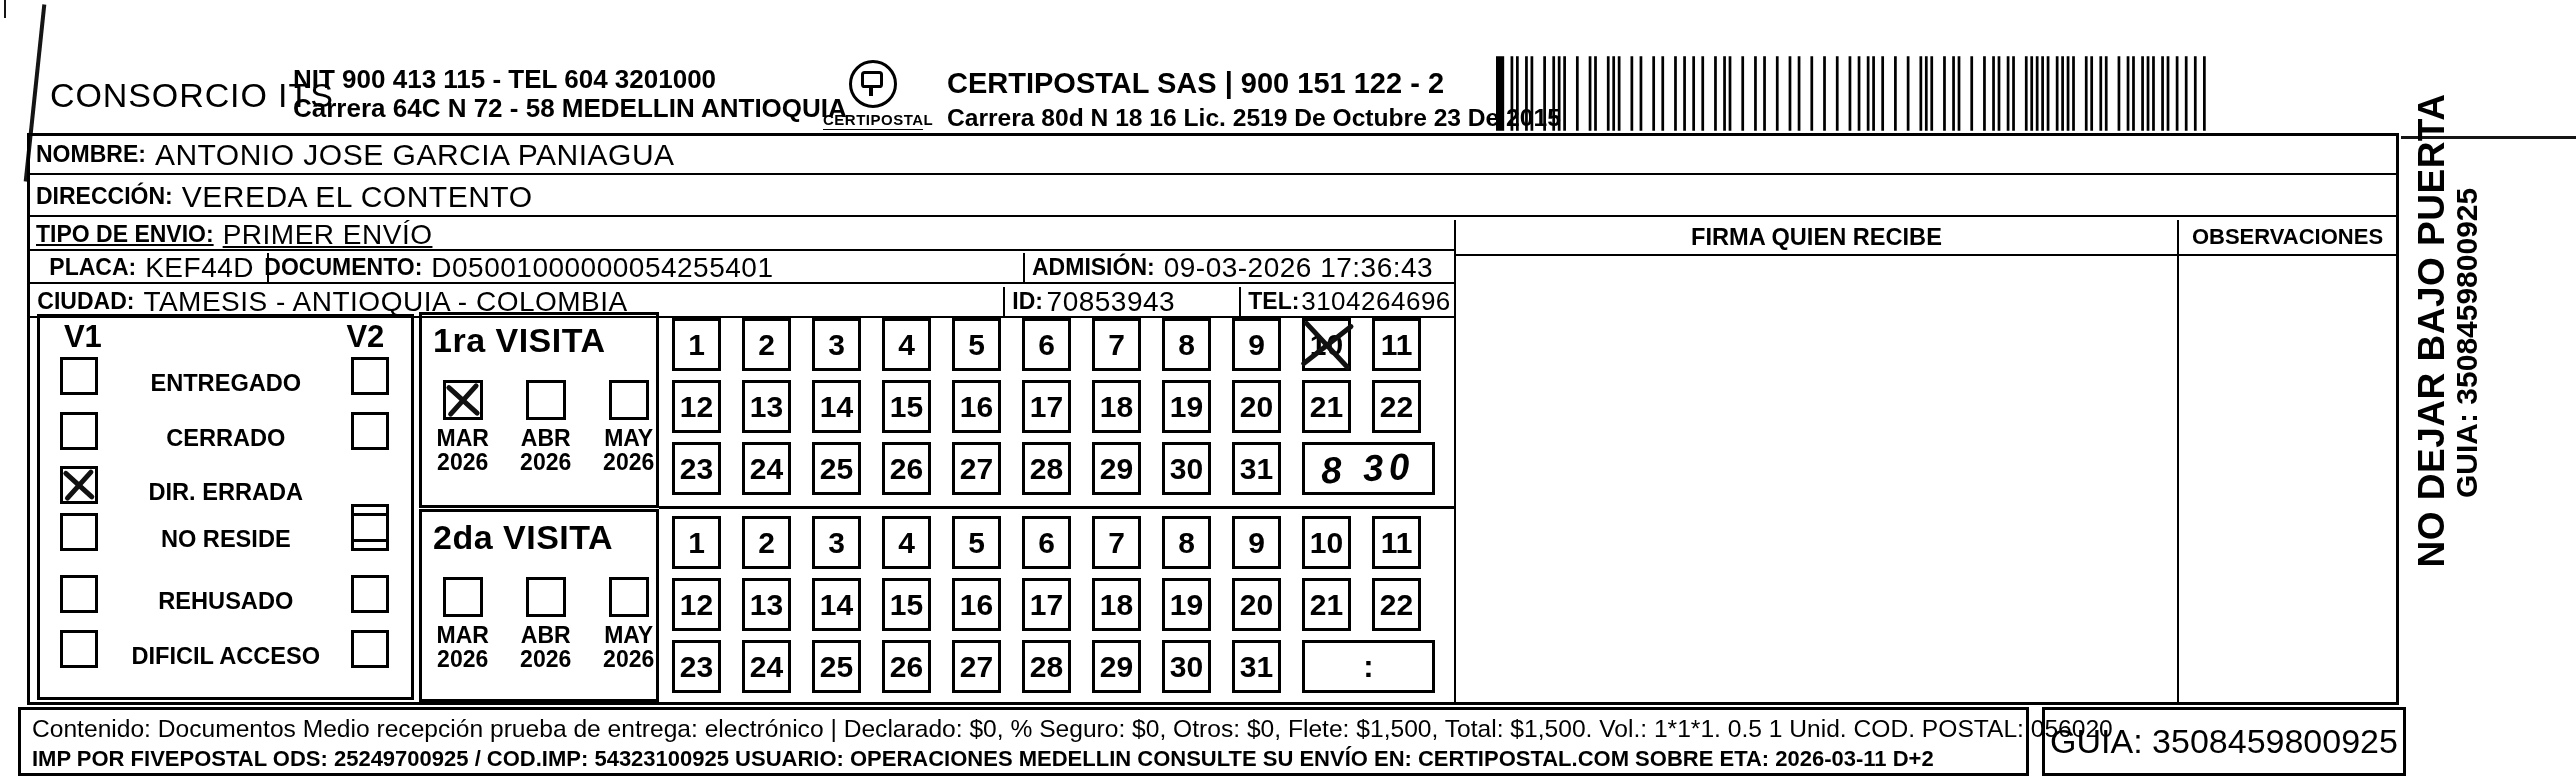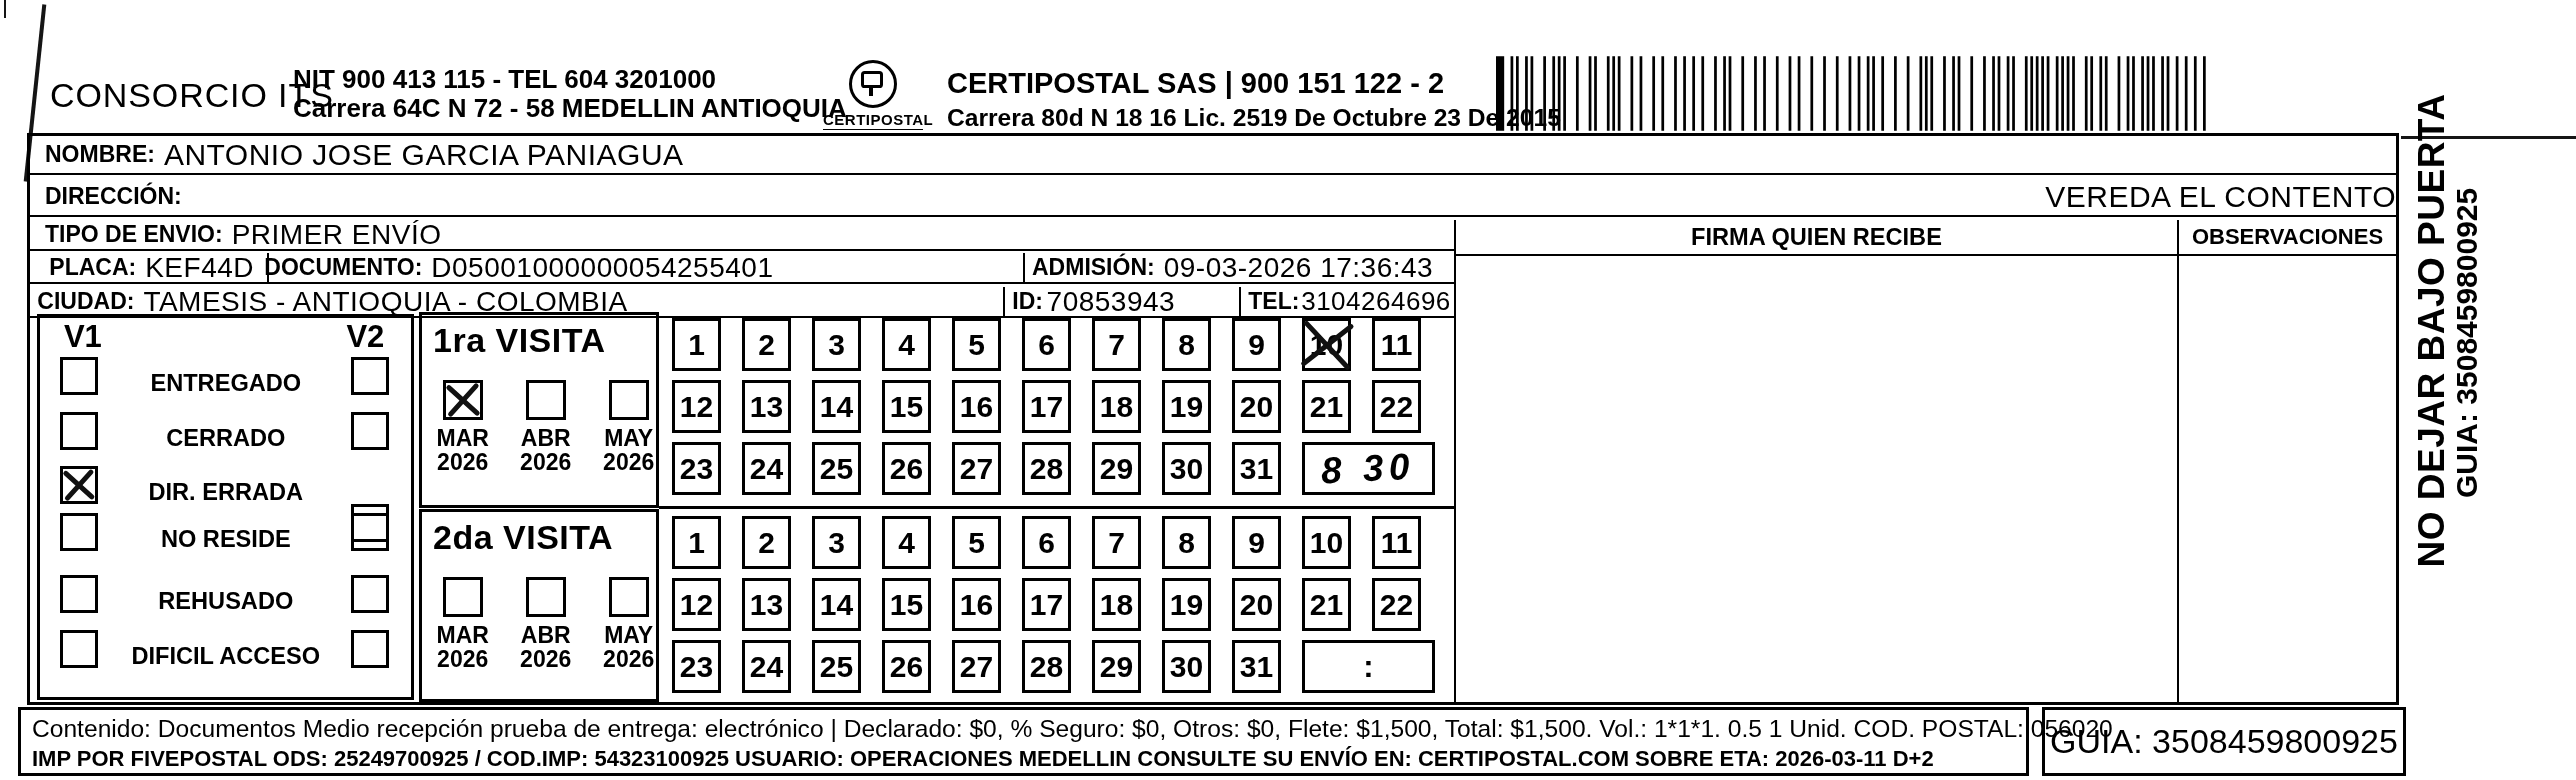--- a/index.html
+++ b/index.html
@@ -15,21 +15,21 @@
   .certi-title{font-size:29px;font-weight:700;}
   .certi-addr{font-size:24.6px;font-weight:700;margin-top:3.6px;}
   .logo-wrap{width:100px;text-align:center;}
   .logo-circle{width:42px;height:42px;border:3.6px solid #000;border-radius:50%;margin:0 auto;position:relative;}
   .logo-circle::before{content:"";position:absolute;left:9px;top:8.2px;width:16.4px;height:11px;border:3.6px solid #000;border-radius:3.6px;}
   .logo-circle::after{content:"";position:absolute;left:17.3px;top:22px;width:3.6px;height:11px;background:#000;}
   .logo-caption{font-size:15px;font-weight:700;letter-spacing:0.5px;margin-top:2.7px;border-bottom:1.8px solid #000;padding-bottom:0.9px;}
 
   
   .form{left:27px;top:133px;width:2366px;height:566px;border:3.6px solid #000;}
-  .row{position:absolute;display:flex;align-items:center;padding-left:15px;box-sizing:border-box;border-bottom:2.7px solid #000;}
+  .row{position:absolute;display:flex;align-items:center;padding-left:6px;box-sizing:border-box;border-bottom:2.7px solid #000;}
   .lbl{font-size:23px;font-weight:700;white-space:nowrap;}
   .val{font-size:30px;font-weight:400;white-space:nowrap;margin-left:9px;letter-spacing:0.5px;}
   .cell{position:absolute;display:flex;align-items:center;padding-left:7.3px;box-sizing:border-box;border-right:2.7px solid #000;height:100%;}
   .cell.last{border-right:none;}
 
   .colhead{position:absolute;box-sizing:border-box;border-left:2.7px solid #000;}
   .colhead .head{height:34px;border-bottom:2.7px solid #000;display:flex;align-items:center;justify-content:center;font-size:23.6px;font-weight:700;}
 
   
   .status-box{left:7.3px;top:178px;width:371px;height:380px;border:3.6px solid #000;}
@@ -174,26 +174,26 @@
     <rect x="778" y="0" width="3" height="82" fill="#000"></rect>
   </svg>
 
 <div class="abs form">
 
   <div class="row" style="left:0;top:0;width:2366px;height:39px;">
     <span class="lbl">NOMBRE:</span>
     <span class="val">ANTONIO JOSE GARCIA PANIAGUA</span>
   </div>
 
-  <div class="row" style="left:0;top:42px;width:2366px;height:39px;justify-content:space-between;">
+  <div class="row" style="left:0;top:42px;width:2366px;height:39px;">
     <span class="lbl">DIRECCIÓN:</span>
     <span class="val">VEREDA EL CONTENTO</span>
   </div>
 
-  <div class="row" style="left:0;top:84px;width:1424px;height:31px;">
+  <div class="row" style="left:0;top:84px;width:1424px;height:31px;text-decoration:underline;">
     <span class="lbl">TIPO DE ENVIO:</span>
     <span class="val" style="font-size:28px;">PRIMER ENVÍO</span>
   </div>
 
   <div class="row" style="left:0;top:117px;width:1424px;height:31px;padding-left:0;">
     <div class="cell" style="left:12px;width:227px;">
       <span class="lbl">PLACA:</span>
       <span class="val" style="font-size:28px;">KEF44D</span>
     </div>
     <div class="cell" style="left:227px;width:768px;">

